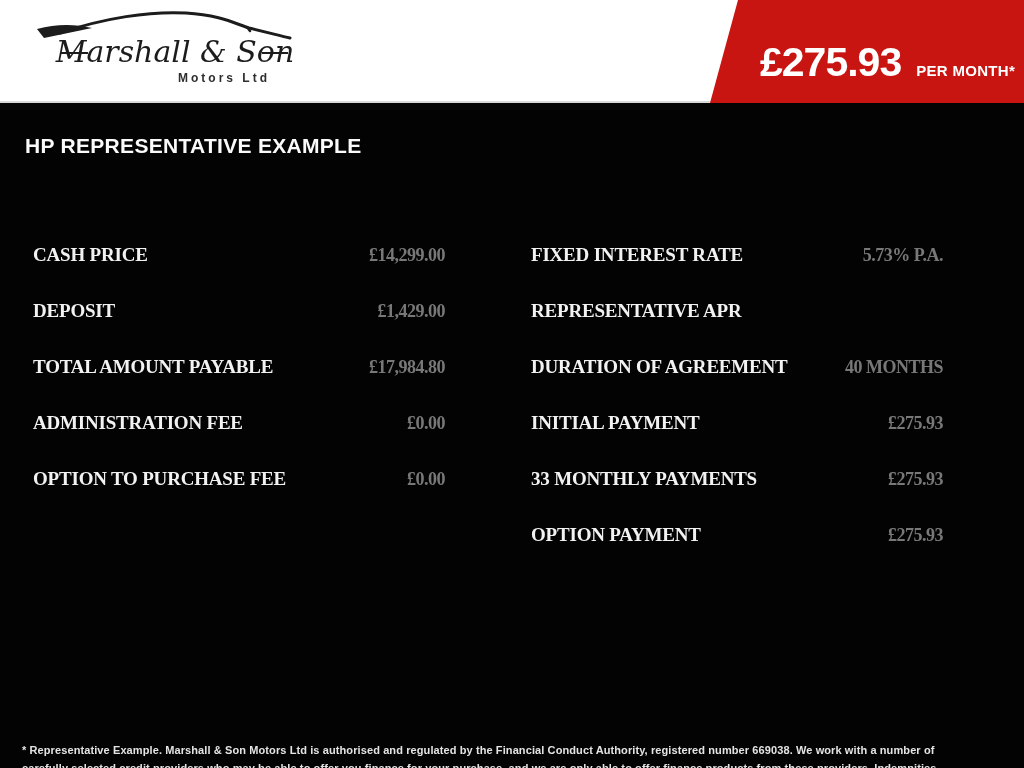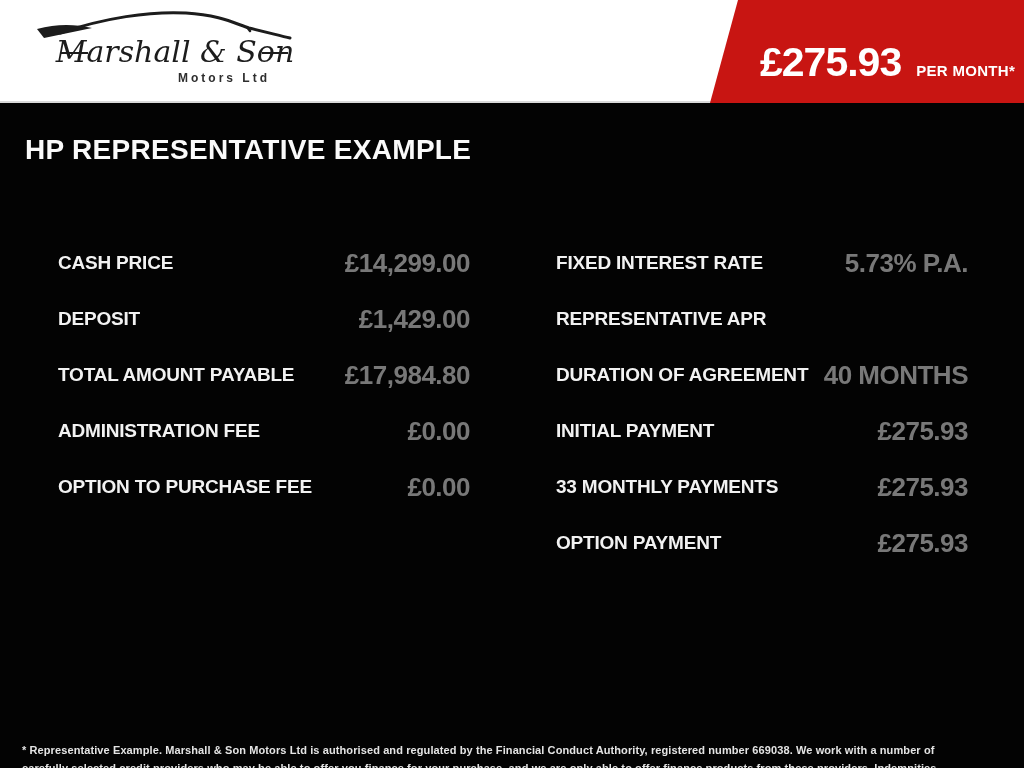--- a/index.html
+++ b/index.html
@@ -38,40 +38,41 @@
   }
   .price-banner .per {
     color: #ffffff; font-weight: bold; font-size: 15px;
     line-height: 0; margin-left: 15px; letter-spacing: 0.3px;
   }
 
   
   .main { position: relative; padding: 0 0 0 0; color: #fff; }
   .page-title {
     margin: 31px 0 0 25px;
-    font-size: 28px; font-weight: bold; color: #fafafa;
+    font-size: 21px; font-weight: bold; color: #fafafa;
     letter-spacing: 0.3px;
   }
 
   .finance-grid {
     display: flex;
-    margin: 69px 0 0 58px;
+    margin: 69px 0 0 33px;
+    font-family: Liberation Serif, serif;
   }
   .finance-col { width: 412px; }
   .finance-col + .finance-col { margin-left: 86px; }
   .finance-row {
     height: 56px;
     display: flex; justify-content: space-between; align-items: center;
   }
   .finance-label {
     font-size: 19px; font-weight: bold; color: #f2f2f2;
     letter-spacing: -0.2px; white-space: nowrap;
   }
   .finance-value {
-    font-size: 26px; font-weight: bold; color: #787878;
+    font-size: 18px; font-weight: bold; color: #787878;
     letter-spacing: -0.5px; white-space: nowrap; text-align: right;
   }
 
   .disclaimer {
     position: absolute; left: 22px; top: 607px;
     width: 916px;
     font-size: 11px; font-weight: bold; line-height: 18px;
     color: #e4e4e4; letter-spacing: 0.1px;
     text-align: left;
   }

